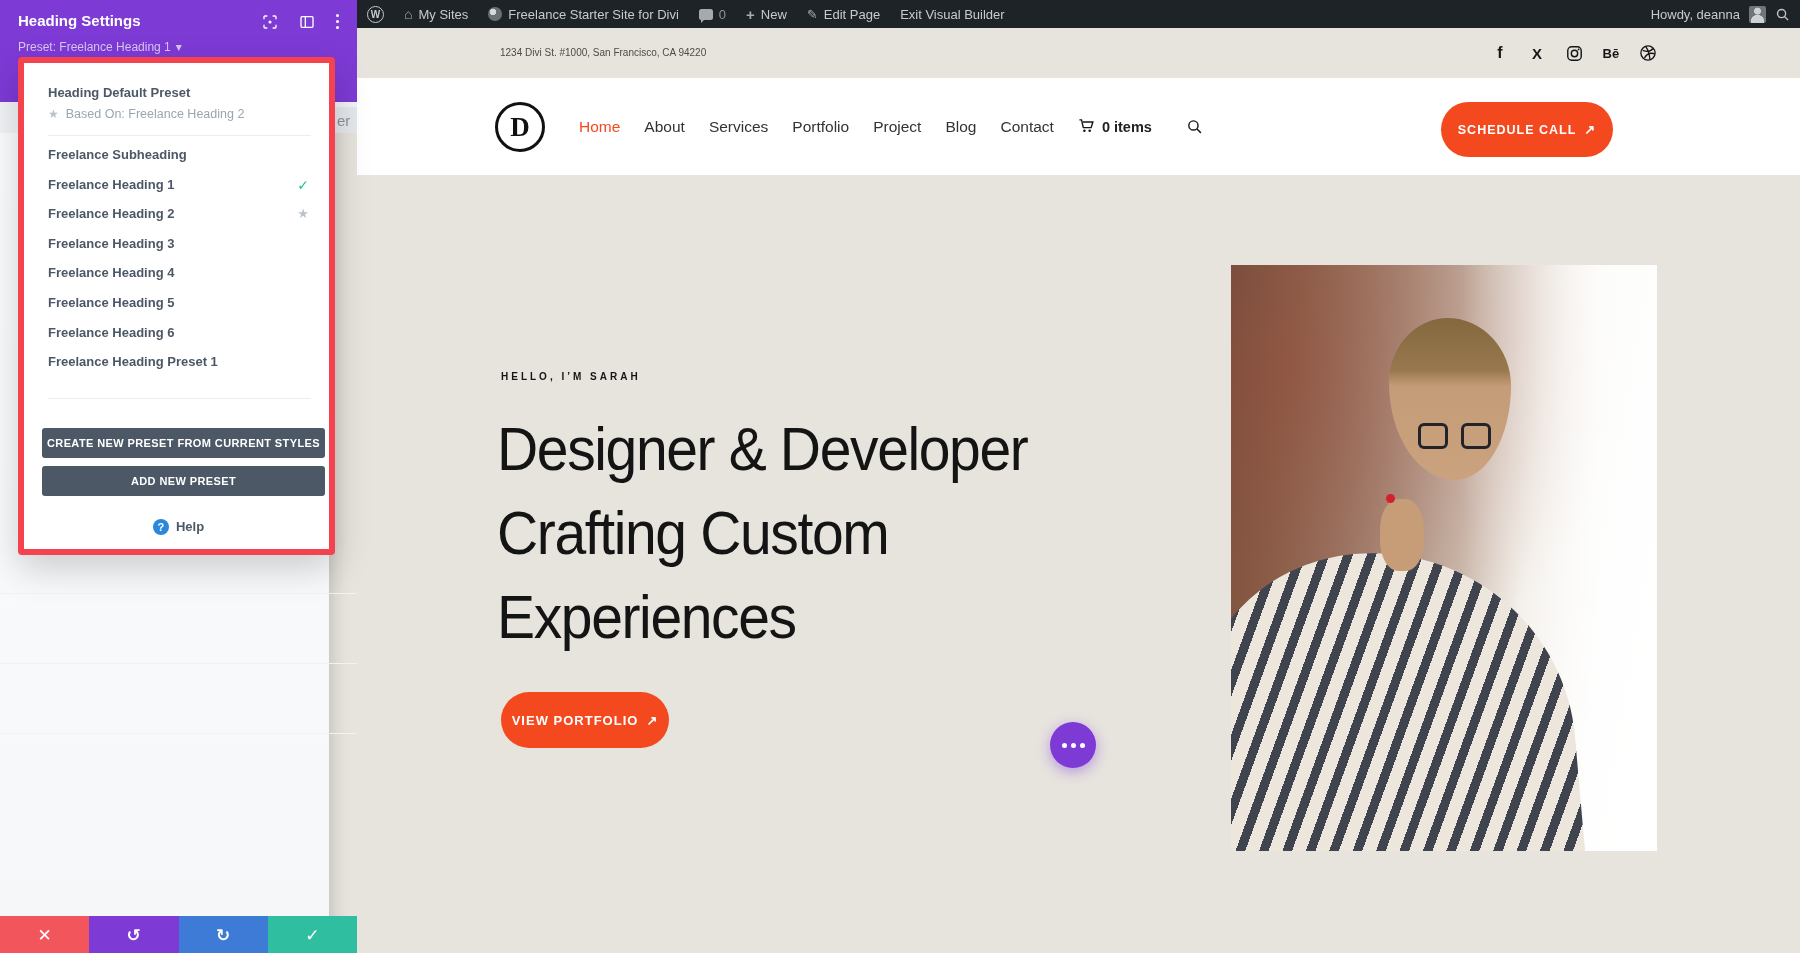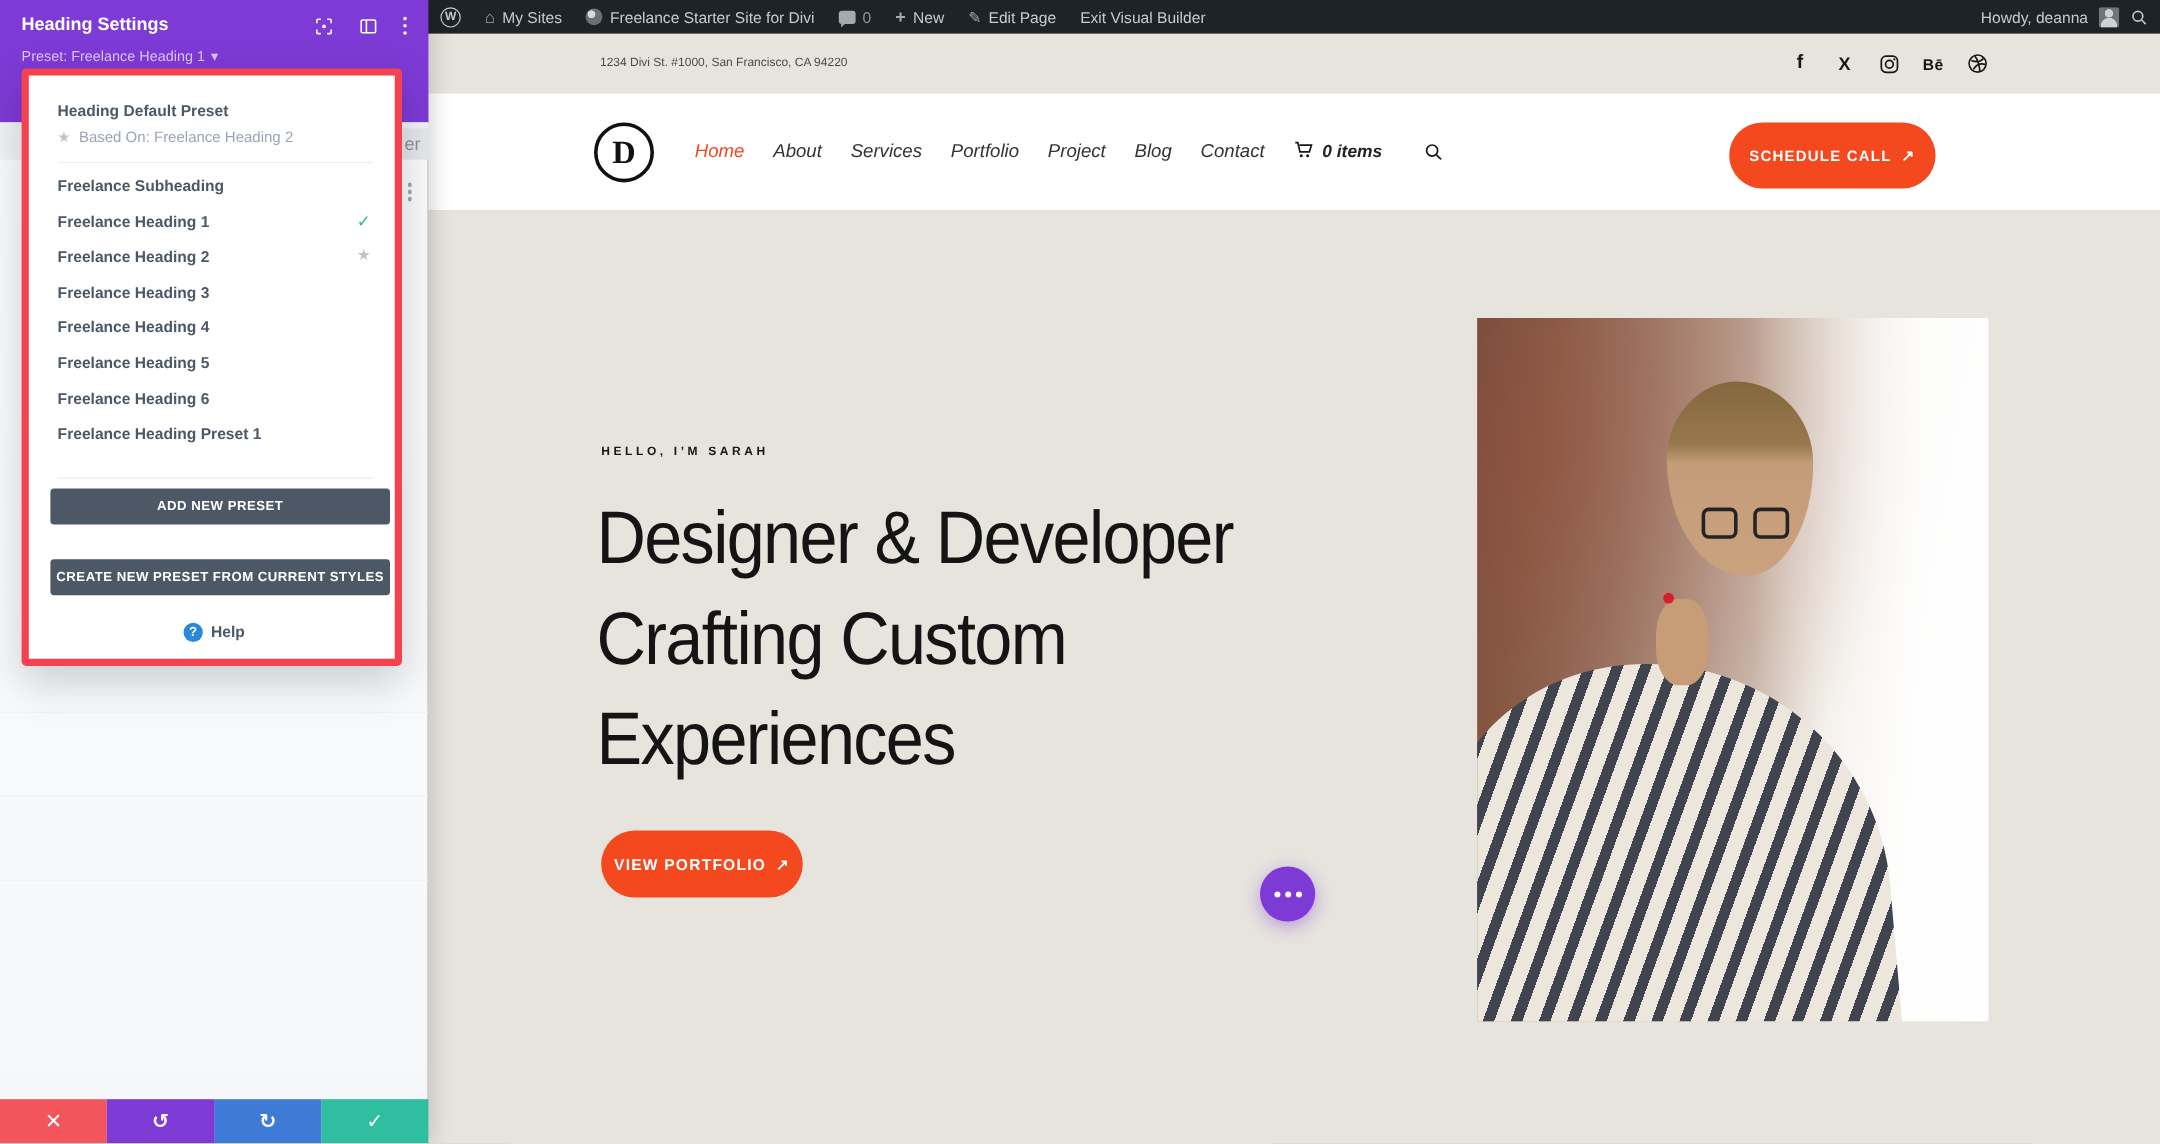--- a/index.html
+++ b/index.html
@@ -35,21 +35,21 @@
   .soc { width:18px; height:18px; display:flex; align-items:center; justify-content:center; color:#161616; cursor:pointer; }
   .soc-f { font-size:16px; font-weight:700; }
   .soc-x { font-size:15px; font-weight:700; }
   .soc-be { font-size:13px; font-weight:700; letter-spacing:.3px; }
 
   .nav-bar { position:absolute; left:0; top:78px; width:1443px; height:97px; background:#ffffff; }
   .logo { position:absolute; left:138px; top:24px; width:50px; height:50px; border:3px solid #111;
     border-radius:50%; display:flex; align-items:center; justify-content:center;
     font-size:27px; font-weight:700; color:#111; font-family:"Liberation Serif", serif; cursor:pointer; }
   .nav-links { position:absolute; left:222px; top:0; height:97px; display:flex; align-items:center; gap:24px;
-    font-size:15.5px; color:#333;font-style:italic; }
+    font-size:15.5px; color:#333; }
   .nav-link { cursor:pointer; white-space:nowrap; }
   .nav-link.active { color:#f4491f; }
   .nav-cart { display:flex; align-items:center; gap:7px; cursor:pointer; color:#222; font-weight:700; font-size:14.5px; }
   .nav-search { margin-left:10px; cursor:pointer; display:flex; }
   .btn-pill { background:#f4491f; color:#fff; border:none; border-radius:28px; font-weight:700;
     letter-spacing:1px; cursor:pointer; display:flex; align-items:center; justify-content:center; gap:8px;
     font-family:"Liberation Sans", sans-serif; }
   .schedule-btn { position:absolute; right:187px; top:24px; width:172px; height:55px; font-size:12.5px; }
   .btn-arrow { font-size:13px; }
 
@@ -78,21 +78,21 @@
   .ph-g1 { left:44%; } .ph-g2 { left:54%; }
   .ph-hand { position:absolute; left:35%; top:40%; width:44px; height:72px; background:#c79d78; border-radius:42%; }
   .ph-nail { position:absolute; left:36.5%; top:39%; width:9px; height:9px; background:#d41f2c; border-radius:50%; }
 
   .dots-btn { position:absolute; left:693px; top:722px; width:46px; height:46px; border-radius:50%;
     background:#7d3ad5; border:none; cursor:pointer; display:flex; align-items:center; justify-content:center; gap:4px;
     box-shadow:0 4px 14px rgba(125,58,213,.45); }
   .dots-btn i { width:5px; height:5px; border-radius:50%; background:#fff; }
 
   
-  .modal { position:absolute; left:0; top:0; width:356px; height:953px; z-index:10;
+  .modal { position:absolute; left:0; top:0; width:329px; height:953px; z-index:10;
     background:linear-gradient(180deg,#fcfdfe 0%,#f5f7f9 100%); box-shadow:2px 0 18px rgba(0,0,0,.18); }
   .modal-header { position:absolute; left:0; top:0; width:357px; height:102px; background:#7d3ad5; }
   .modal-title { position:absolute; left:18px; top:12px; font-size:15px; font-weight:700; color:#fff; }
   .modal-preset { position:absolute; left:18px; top:40px; font-size:12px; color:#d9c6f5; cursor:pointer; display:flex; gap:5px; align-items:center; }
   .mh-icons { position:absolute; right:18px; top:13px; display:flex; gap:20px; align-items:center; }
   .mh-icon { width:17px; height:17px; cursor:pointer; display:flex; align-items:center; justify-content:center; }
   .kebab { display:flex; flex-direction:column; gap:2.5px; cursor:pointer; }
   .kebab i { width:3.5px; height:3.5px; border-radius:50%; background:#fff; }
   .modal-tabs { position:absolute; left:0; top:102px; width:357px; height:31px; background:#f1f3f6; }
   .tab-frag { position:absolute; right:0; top:5px; width:24px; height:26px; background:#e5e8ec;
@@ -335,22 +335,22 @@
           <span>Freelance Heading 5</span>
         </div>
         <div class="dd-item">
           <span>Freelance Heading 6</span>
         </div>
         <div class="dd-item">
           <span>Freelance Heading Preset 1</span>
         </div>
       </div>
       <div class="dd-sep"></div>
+      <button class="dd-btn dd-btn1">CREATE NEW PRESET FROM CURRENT STYLES</button>
       <button class="dd-btn dd-btn2">ADD NEW PRESET</button>
-      <button class="dd-btn dd-btn1">CREATE NEW PRESET FROM CURRENT STYLES</button>
       <div class="dd-help">
         <span class="help-circle">?</span>
         <span>Help</span>
       </div>
     </div>
 
     <div class="modal-footer">
       <button class="mf-btn mf-close">
           <span>✕</span>
         </button>

